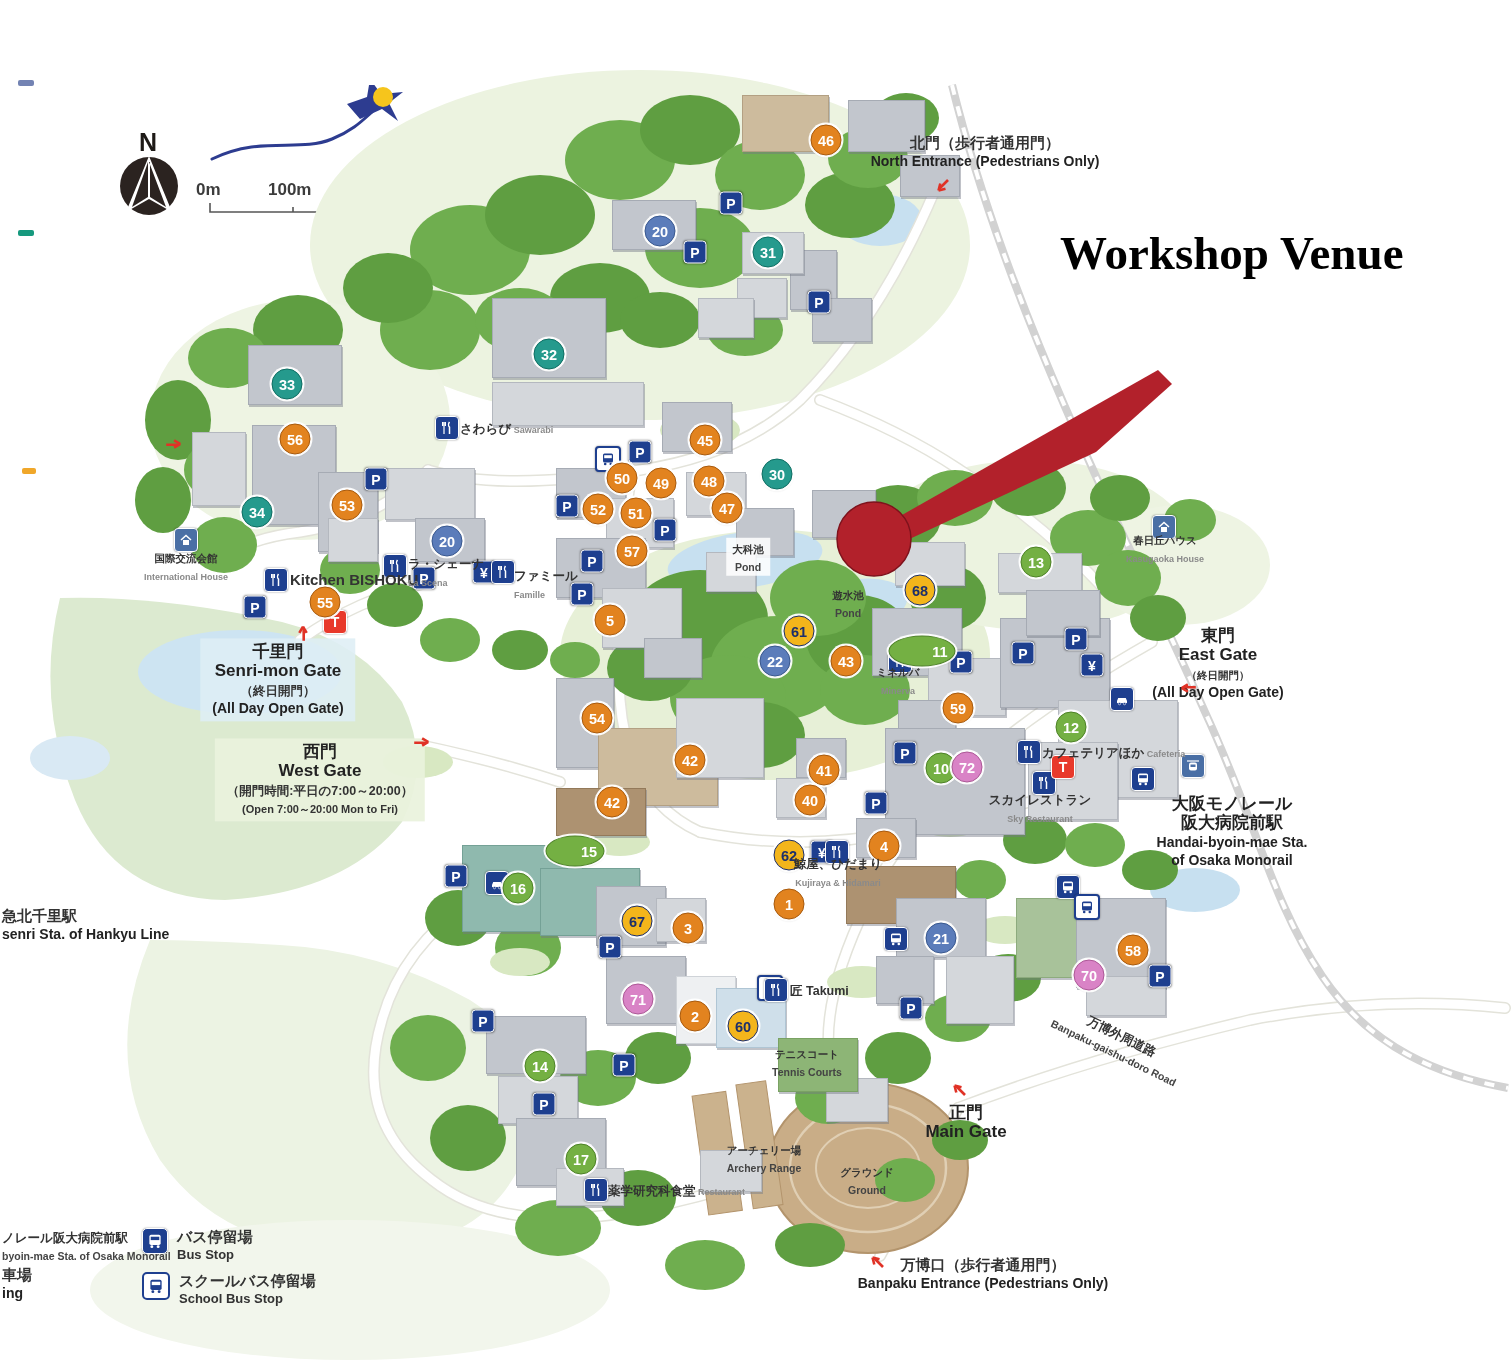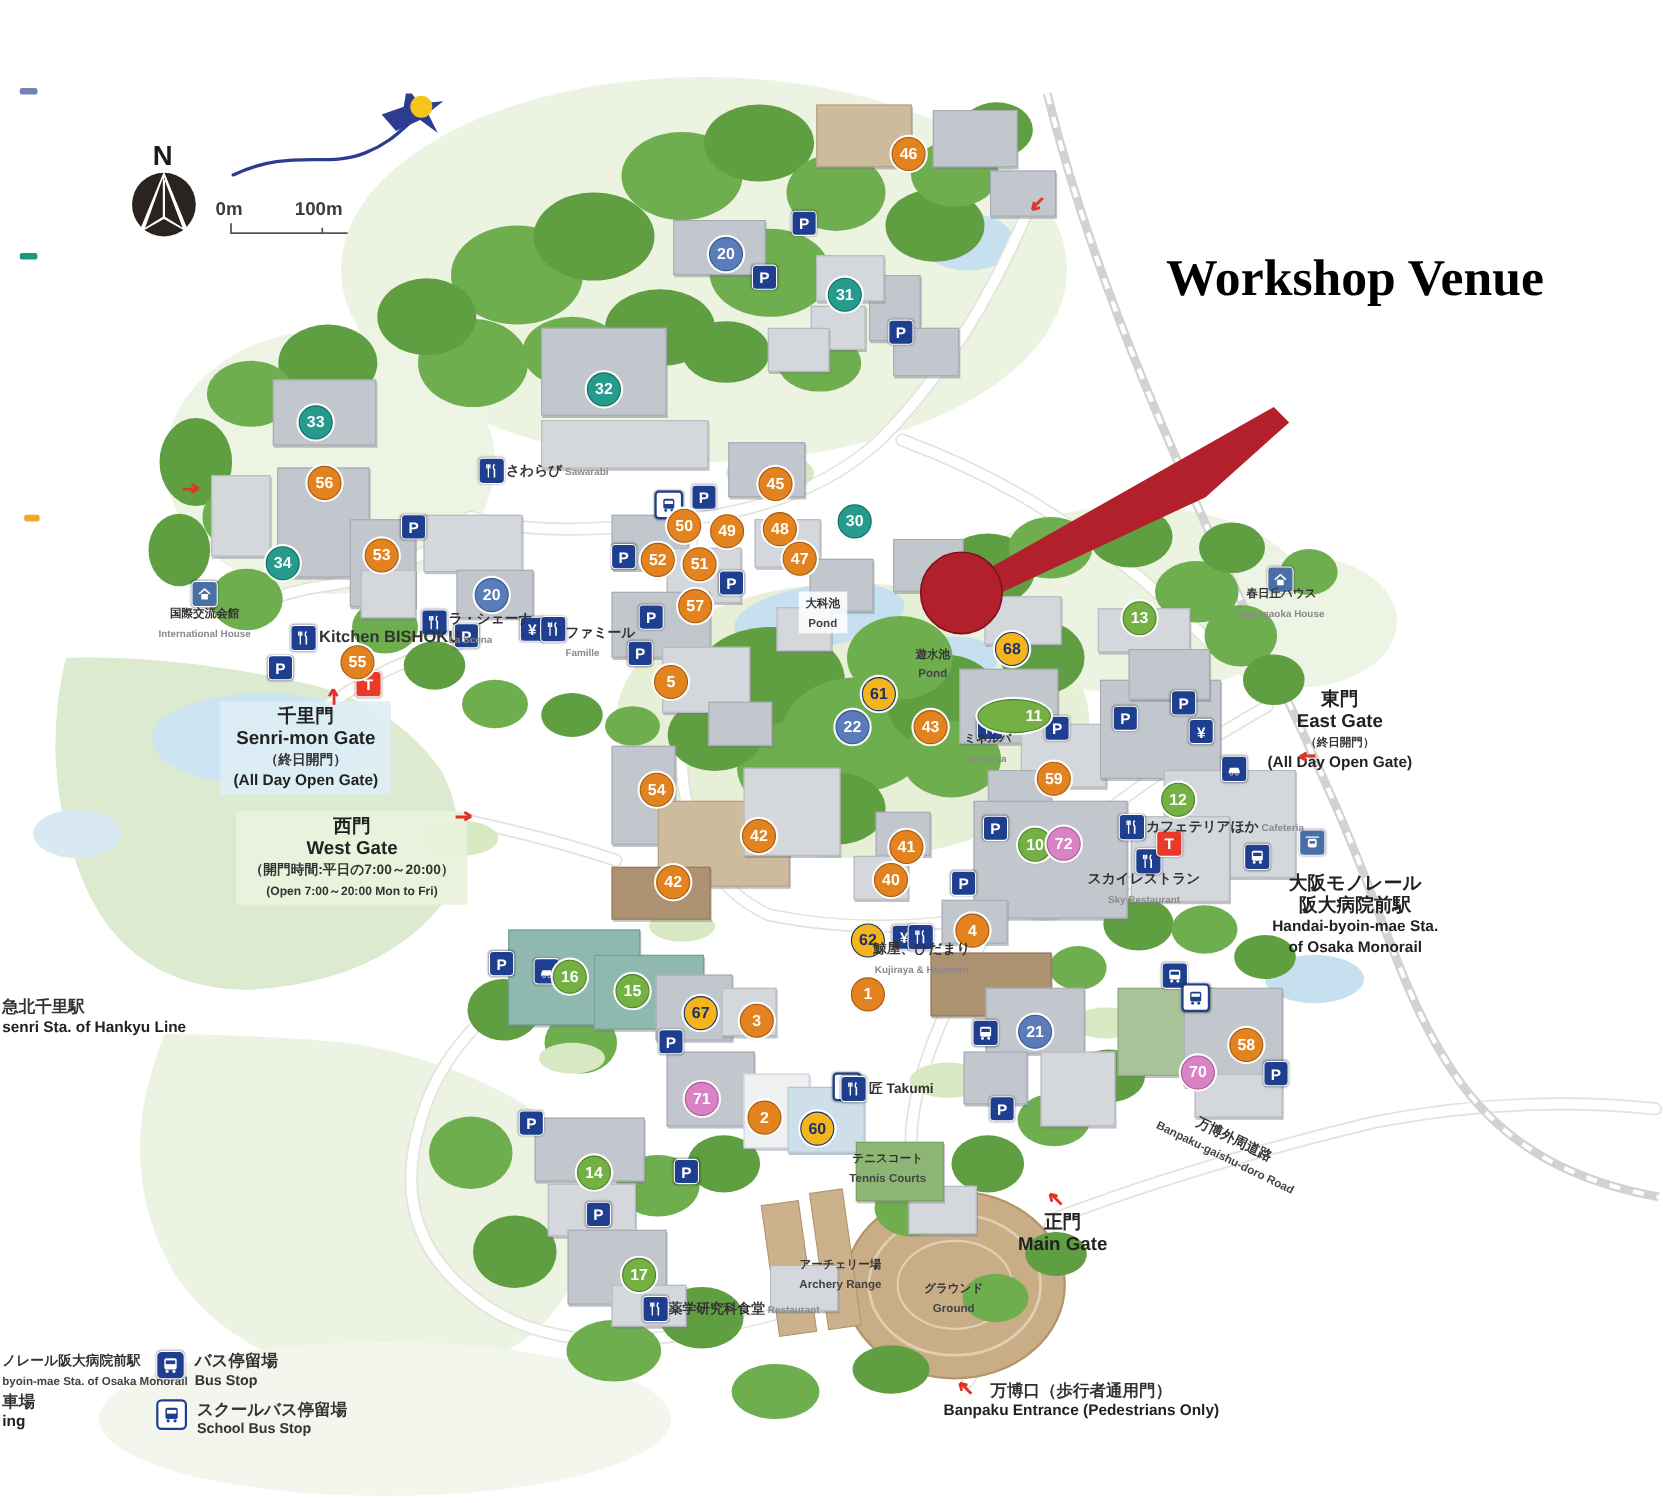--- a/index.html
+++ b/index.html
@@ -494,21 +494,21 @@
       </div>
       <div class="ico mono" style="left: 1193px; top: 766px;">
         <svg viewBox="0 0 16 16">
           <path d="M2,3 h12" stroke="#fff" stroke-width="1.2"></path>
           <rect x="4" y="4.5" width="8" height="8" rx="2" fill="#fff"></rect>
           <rect x="5.5" y="6.5" width="5" height="2.5" fill="#4a6fa5"></rect>
         </svg>
       </div>
       <div class="marker m-o" style="left: 826px; top: 140px;">46</div>
       <div class="marker m-b" style="left: 660px; top: 231px;">20</div>
-      <div class="marker m-t" style="left: 768px; top: 268px;">31</div>
+      <div class="marker m-t" style="left: 768px; top: 252px;">31</div>
       <div class="marker m-t" style="left: 549px; top: 354px;">32</div>
       <div class="marker m-t" style="left: 287px; top: 384px;">33</div>
       <div class="marker m-o" style="left: 295px; top: 439px;">56</div>
       <div class="marker m-o" style="left: 705px; top: 440px;">45</div>
       <div class="marker m-o" style="left: 622px; top: 478px;">50</div>
       <div class="marker m-o" style="left: 661px; top: 483px;">49</div>
       <div class="marker m-o" style="left: 709px; top: 481px;">48</div>
       <div class="marker m-t" style="left: 777px; top: 474px;">30</div>
       <div class="marker m-o" style="left: 598px; top: 509px;">52</div>
       <div class="marker m-o" style="left: 636px; top: 513px;">51</div>
@@ -530,32 +530,36 @@
       <div class="marker m-g" style="left: 1071px; top: 727px;">12</div>
       <div class="marker m-o" style="left: 690px; top: 760px;">42</div>
       <div class="marker m-g" style="left: 941px; top: 768px;">10</div>
       <div class="marker m-p" style="left: 967px; top: 767px;">72</div>
       <div class="marker m-o" style="left: 824px; top: 770px;">41</div>
       <div class="marker m-o" style="left: 810px; top: 800px;">40</div>
       <div class="marker m-o" style="left: 612px; top: 802px;">42</div>
       <div class="marker m-o" style="left: 884px; top: 846px;">4</div>
       <div class="marker m-y" style="left: 789px; top: 855px;">62</div>
       <div class="marker m-g" style="left: 518px; top: 888px;">16</div>
-      <div class="marker m-g" style="left: 575px; top: 901px;">15</div>
+      <div class="marker m-g" style="left: 575px; top: 851px; padding-left: 28px;">15</div>
       <div class="marker m-o" style="left: 789px; top: 904px;">1</div>
       <div class="marker m-y" style="left: 637px; top: 921px;">67</div>
       <div class="marker m-o" style="left: 688px; top: 928px;">3</div>
       <div class="marker m-b" style="left: 941px; top: 938px;">21</div>
       <div class="marker m-p" style="left: 1089px; top: 938px; margin-top: 37px;">70</div>
       <div class="marker m-o" style="left: 1133px; top: 950px;">58</div>
       <div class="marker m-p" style="left: 638px; top: 999px;">71</div>
       <div class="marker m-o" style="left: 695px; top: 1016px;">2</div>
       <div class="marker m-y" style="left: 743px; top: 1026px;">60</div>
       <div class="marker m-g" style="left: 540px; top: 1066px;">14</div>
       <div class="marker m-g" style="left: 581px; top: 1159px;">17</div>
+      <div class="lbl" style="left: 985px; top: 152px; transform: translate(-50%, -50%);">
+        <div><span class="jp">北門（歩行者通用門）</span></div>
+        <div><span class="en">North Entrance (Pedestrians Only)</span></div>
+      </div>
       <div class="lbl bgB" style="left: 278px; top: 680px; transform: translate(-50%, -50%);">
         <div><span class="jpL">千里門</span></div>
         <div><span class="jpL">Senri-mon Gate</span></div>
         <div><span class="jpS">（終日開門）</span></div>
         <div><span class="en">(All Day Open Gate)</span></div>
       </div>
       <div class="lbl bgG" style="left: 320px; top: 780px; transform: translate(-50%, -50%);">
         <div><span class="jpL">西門</span></div>
         <div><span class="jpL">West Gate</span></div>
         <div><span class="jpS">（開門時間:平日の7:00～20:00）</span></div>

